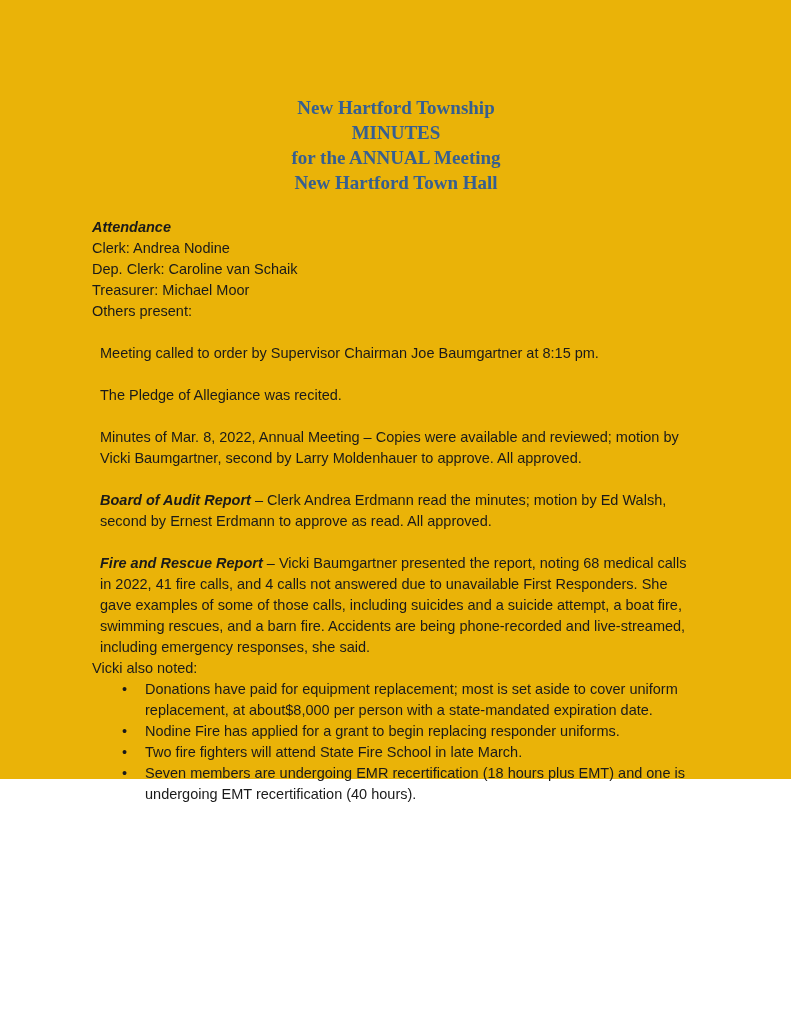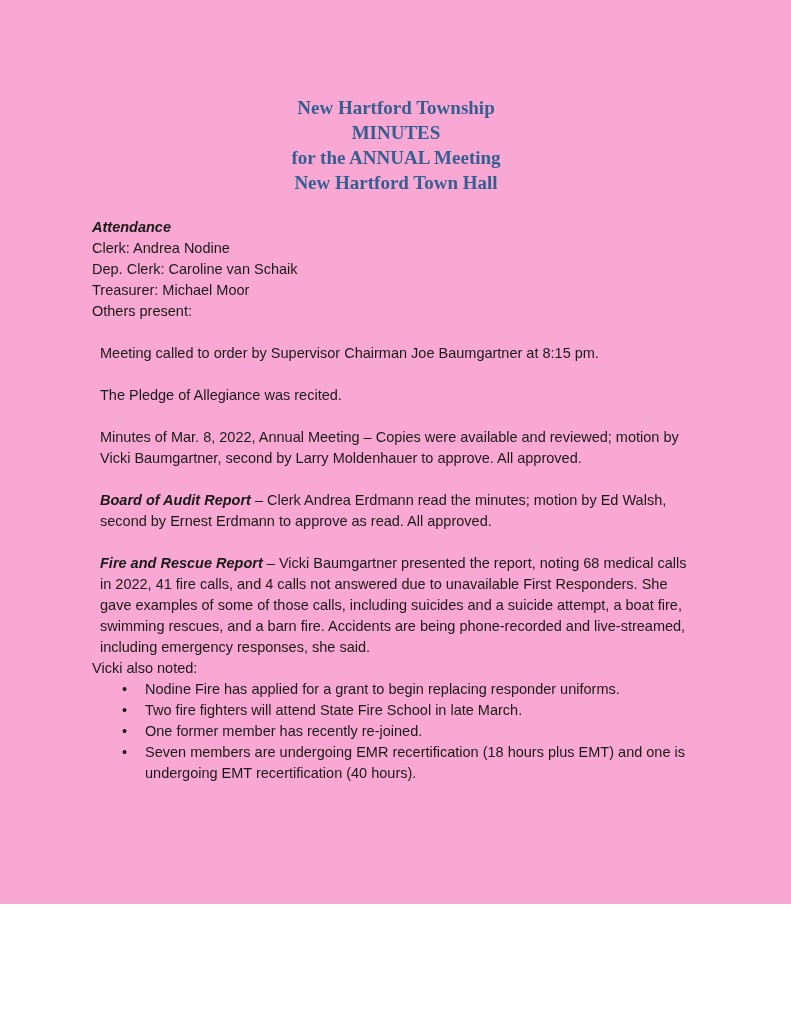--- a/index.html
+++ b/index.html
@@ -10,23 +10,23 @@
   body {
     width: 791px;
     height: 1024px;
     overflow: hidden;
     font-family: "Liberation Sans", sans-serif;
     color: #1a1a1a;
   }
   .page {
     box-sizing: border-box;
     width: 791px;
-    height: 904px;
+    height: 779px;
     padding: 95px 91px 0 92px;
-    background: #f9a8d4;
+    background: #eab308;
   }
   .title-block {
     text-align: center;
     font-family: "Liberation Serif", "DejaVu Serif", serif;
     font-weight: 700;
     font-size: 19px;
     line-height: 25px;
     color: #365f91;
   }
   .body-text {
@@ -93,20 +93,20 @@
 
     <p class="para"><span class="bold"></span><span>Minutes of Mar. 8, 2022, Annual Meeting – Copies were available and reviewed; motion by Vicki Baumgartner, second by Larry Moldenhauer to approve. All approved.</span></p>
 
     <p class="para"><span class="bold">Board of Audit Report</span><span> – Clerk Andrea Erdmann read the minutes; motion by Ed Walsh, second by Ernest Erdmann to approve as read. All approved.</span></p>
 
     <p class="para"><span class="bold">Fire and Rescue Report</span><span> – Vicki Baumgartner presented the report, noting 68 medical calls in 2022, 41 fire calls, and 4 calls not answered due to unavailable First Responders. She gave examples of some of those calls, including suicides and a suicide attempt, a boat fire, swimming rescues, and a barn fire. Accidents are being phone-recorded and live-streamed, including emergency responses, she said.</span></p>
 
     <div class="line">Vicki also noted:</div>
 
     <ul class="bullets">
+      <li>Donations have paid for equipment replacement; most is set aside to cover uniform replacement, at about$8,000 per person with a state-mandated expiration date.</li>
       <li>Nodine Fire has applied for a grant to begin replacing responder uniforms.</li>
       <li>Two fire fighters will attend State Fire School in late March.</li>
-      <li>One former member has recently re-joined.</li>
       <li>Seven members are undergoing EMR recertification (18 hours plus EMT) and one is undergoing EMT recertification (40 hours).</li>
     </ul>
 
   </div>
 </div>
 
 </body></html>

